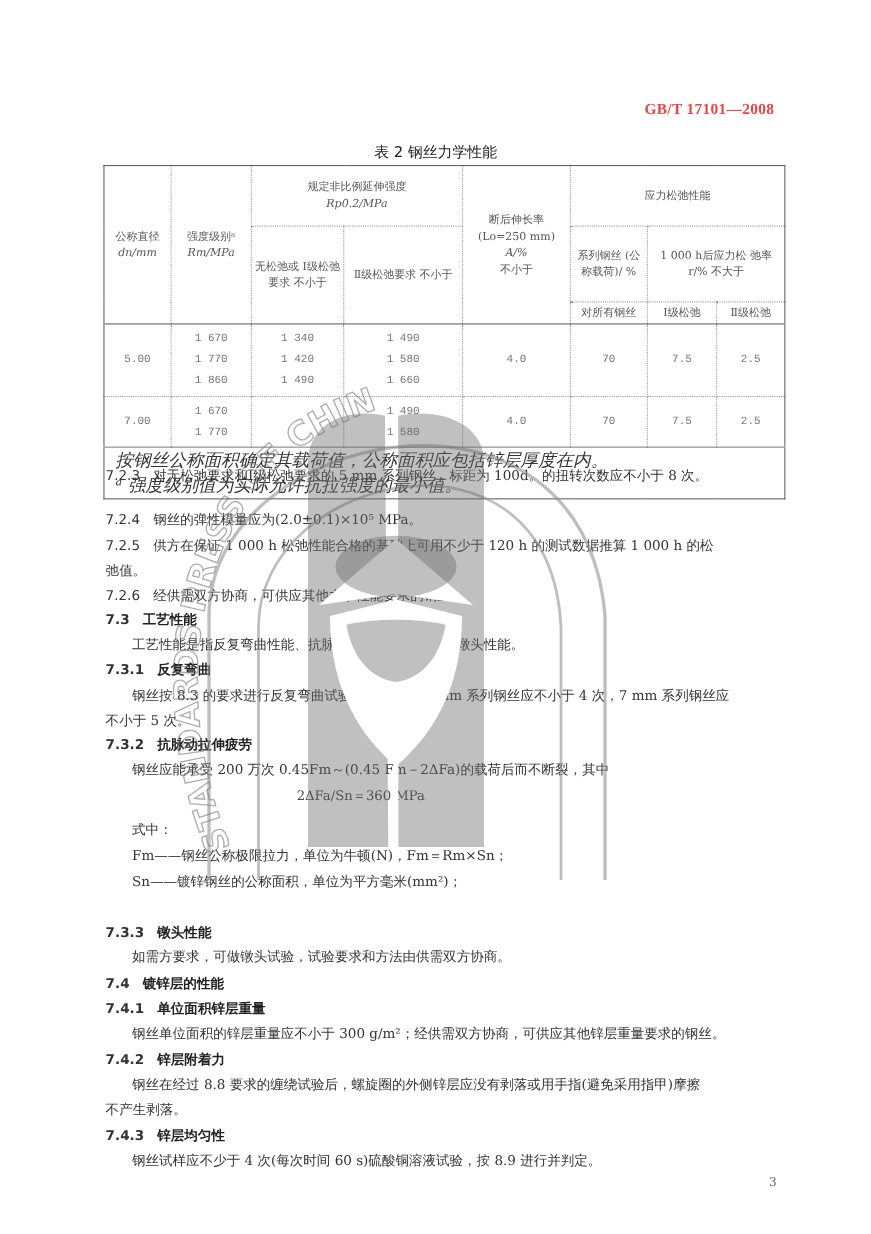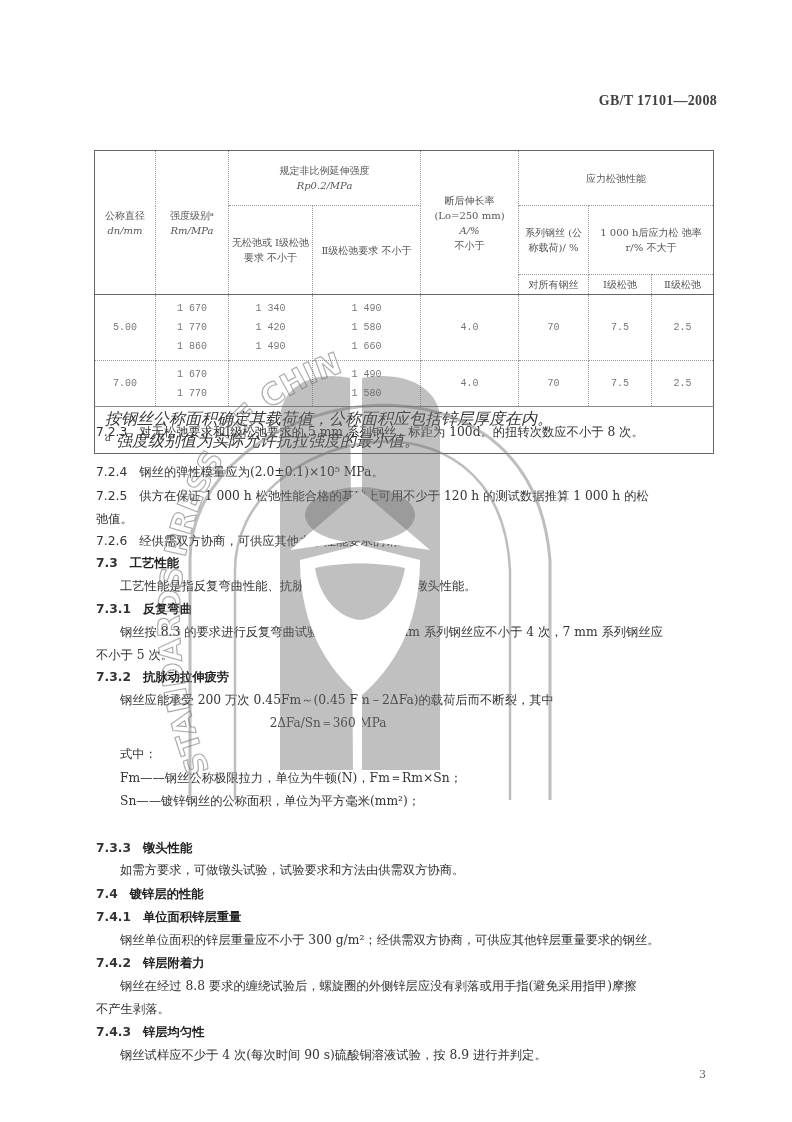--- a/index.html
+++ b/index.html
@@ -1,20 +1,20 @@
 <!DOCTYPE html>
 <html><head>
 <meta charset="utf-8">
 <style>
   html, body { margin:0; padding:0; background:#ffffff; }
   body { width:792px; height:1122px; position:relative; overflow:hidden;
          font-family:"DejaVu Serif","Liberation Serif",serif; color:#3a3a3a; }
   .page { position:absolute; left:0; top:0; width:792px; height:1122px; }
-  .std-code { position:absolute; right:75px; top:93px; font-size:14px; font-weight:bold;
-              font-family:"Liberation Serif","DejaVu Serif",serif; color:#404040; letter-spacing:0.3px; }
+  .std-code { position:absolute; right:88px; top:93px; font-size:14px; font-weight:bold;
+              font-family:"Liberation Serif","DejaVu Serif",serif; color:#ef4444; letter-spacing:0.3px; }
   .table-title { position:absolute; left:0; width:792px; top:130px; text-align:center;
                  font-size:13.5px; font-family:"DejaVu Sans","Liberation Sans",sans-serif; color:#222; }
   table.mech { position:absolute; left:94px; top:150px; width:619px; border-collapse:collapse;
                font-size:10px; color:#555; table-layout:fixed; }
   table.mech td { border:1px dotted #999; text-align:center; vertical-align:middle; padding:1px 2px; line-height:15px; }
   table.mech { border:1.5px solid #666; }
   table.mech td.num { font-family:"Liberation Mono","DejaVu Sans Mono",monospace; color:#777; font-size:10px; line-height:19px; }
   table.mech td.note { text-align:left; padding-left:10px; line-height:22px; font-size:16px; color:#333; border-top:1px solid #888;font-style:italic; }
   .line { position:absolute; left:96px; white-space:nowrap; font-size:12.3px; color:#333; }
   .line.indent { left:120px; }
@@ -24,20 +24,21 @@
   .formula { position:absolute; left:0; width:656px; text-align:center; font-size:12px; color:#444; }
   .page-num { position:absolute; right:86px; top:1038px; font-size:11px; color:#666; }
   .watermark { position:absolute; left:150px; top:300px; width:420px; height:520px; pointer-events:none; }
 </style>
 </head>
 <body>
 
 <div class="page">
 
   <div class="std-code">GB/T 17101—2008</div>
+  <div class="table-title">表 2  钢丝力学性能</div>
 
   <table class="mech">
     <colgroup>
       <col style="width:61px">
         <col style="width:73px">
         <col style="width:84px">
         <col style="width:108px">
       <col style="width:98px">
         <col style="width:70px">
         <col style="width:63px">
@@ -149,21 +150,21 @@
 
   <div class="line h" style="top:886px"><span class="secno">7.4</span><span>镀锌层的性能</span></div>
   <div class="line h" style="top:909px"><span class="secno">7.4.1</span><span>单位面积锌层重量</span></div>
   <div class="line indent" style="top:932px">钢丝单位面积的锌层重量应不小于 300 g/m²；经供需双方协商，可供应其他锌层重量要求的钢丝。</div>
 
   <div class="line h" style="top:955px"><span class="secno">7.4.2</span><span>锌层附着力</span></div>
   <div class="line indent" style="top:978px">钢丝在经过 8.8 要求的缠绕试验后，螺旋圈的外侧锌层应没有剥落或用手指(避免采用指甲)摩擦</div>
   <div class="line cont" style="top:1001px">不产生剥落。</div>
 
   <div class="line h" style="top:1024px"><span class="secno">7.4.3</span><span>锌层均匀性</span></div>
-  <div class="line indent" style="top:1047px">钢丝试样应不少于 4 次(每次时间 90 s)硫酸铜溶液试验，按 8.9 进行并判定。</div>
+  <div class="line indent" style="top:1047px">钢丝试样应不少于 4 次(每次时间 60 s)硫酸铜溶液试验，按 8.9 进行并判定。</div>
 
   <div class="page-num" style="top:1068px">3</div>
 
   <svg class="watermark" viewBox="0 0 420 520" xmlns="http://www.w3.org/2000/svg">
     <defs>
       <path id="arcText" d="M 60 470 C 0 330, 20 120, 200 70"></path>
     </defs>
     <path d="M 40 500 L 40 260 C 40 90, 380 20, 400 260 L 400 500" fill="none" stroke="#888" stroke-width="3" opacity="0.55"></path>
     <path d="M 85 500 L 85 270 C 85 130, 350 70, 360 270 L 360 500" fill="none" stroke="#888" stroke-width="2.5" opacity="0.55"></path>
     <g opacity="0.42" fill="#6a6a6a">

